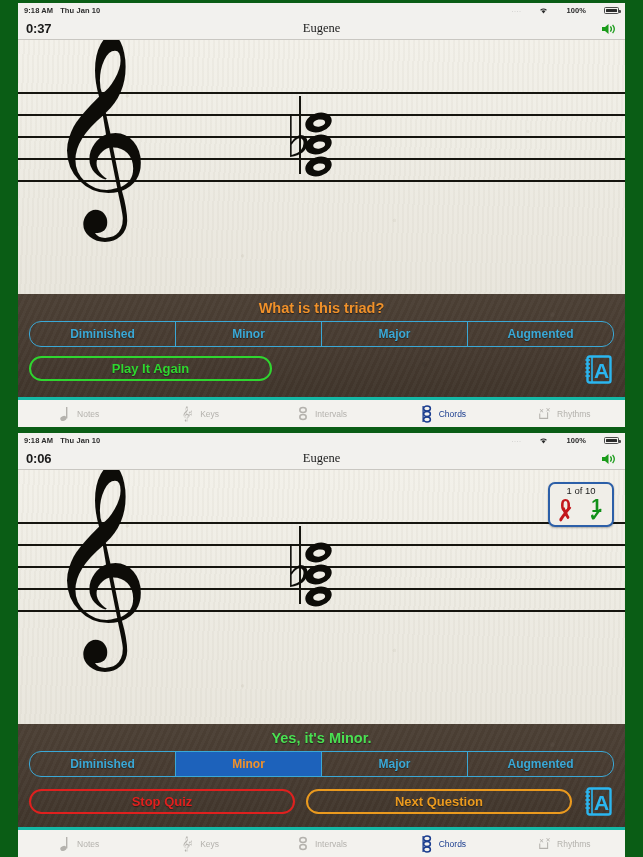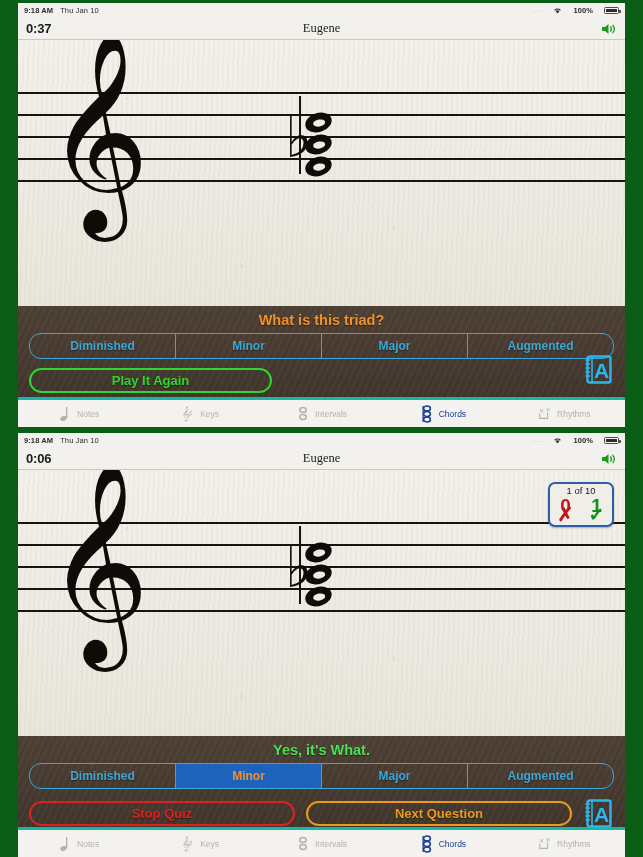--- a/index.html
+++ b/index.html
@@ -21,22 +21,22 @@
   .device.two{height:424px;margin-top:6px;}
 
   
   .statusbar{
     height:15px;background:#f2f1ee;display:flex;align-items:center;
     font-size:7.5px;color:#2b2b2b;padding:0 6px;box-sizing:border-box;
     letter-spacing:0.1px;
   }
   .sb-left{display:flex;align-items:center;gap:7px;font-weight:bold;}
   .sb-time{font-weight:bold;}
-  .sb-date{font-weight:normal;}
-  .sb-right{margin-left:auto;display:flex;align-items:center;gap:11px;}
+  .sb-date{font-weight:bold;}
+  .sb-right{margin-left:auto;display:flex;align-items:center;gap:18px;}
   .sb-dots{letter-spacing:0.5px;color:#9a9a9a;font-size:6px;}
   .wifi{display:inline-block;width:9px;height:7px;position:relative;}
   .wifi svg{display:block;}
   .sb-batt-pct{font-weight:bold;font-size:7.5px;}
   .batt{
     width:15px;height:7px;border:1px solid #4a4a4a;border-radius:1.5px;
     position:relative;box-sizing:border-box;padding:1px;
   }
   .batt::after{
     content:"";position:absolute;right:-2.5px;top:2px;width:1.5px;height:3px;
@@ -107,21 +107,21 @@
   }
   .scorebadge .mark{
     position:absolute;left:0;top:8px;width:100%;text-align:center;
     font-size:19px;font-weight:bold;line-height:19px;
   }
   .scorebadge .wrong .num,.scorebadge .wrong .mark{color:#c3171c;}
   .scorebadge .right .num,.scorebadge .right .mark{color:#109018;}
 
   
   .panel{
-    height:91px;box-sizing:border-box;
+    height:103px;box-sizing:border-box;
     background:
       radial-gradient(circle at 12% 30%, rgba(255,255,255,0.035) 0 2px, transparent 3px),
       radial-gradient(circle at 67% 68%, rgba(0,0,0,0.05) 0 2px, transparent 3px),
       radial-gradient(circle at 88% 20%, rgba(255,255,255,0.03) 0 1.6px, transparent 3px),
       repeating-linear-gradient(115deg, rgba(255,255,255,0.022) 0 3px, rgba(0,0,0,0.02) 3px 6px),
       linear-gradient(180deg,#4c4035 0%,#473b31 50%,#40352b 100%);
     padding:4px 11px 0 11px;position:relative;
   }
   .prompt{
     text-align:center;font-size:14.5px;font-weight:bold;line-height:20px;
@@ -378,21 +378,21 @@
           </div>
           <div class="col right">
             <div class="num">1</div>
             <div class="mark">✓</div>
           </div>
         </div>
       </div>
     </div>
 
     <div class="panel">
-      <div class="prompt ok">Yes, it's What.</div>
+      <div class="prompt ok">Yes, it's Minor.</div>
       <div class="segmented">
         <div class="seg">Diminished</div>
         <div class="seg selected">Minor</div>
         <div class="seg">Major</div>
         <div class="seg">Augmented</div>
       </div>
       <div class="btnrow">
         <div class="btn stop">Stop Quiz</div>
         <div class="btn next">Next Question</div>
         <div class="glossary">

